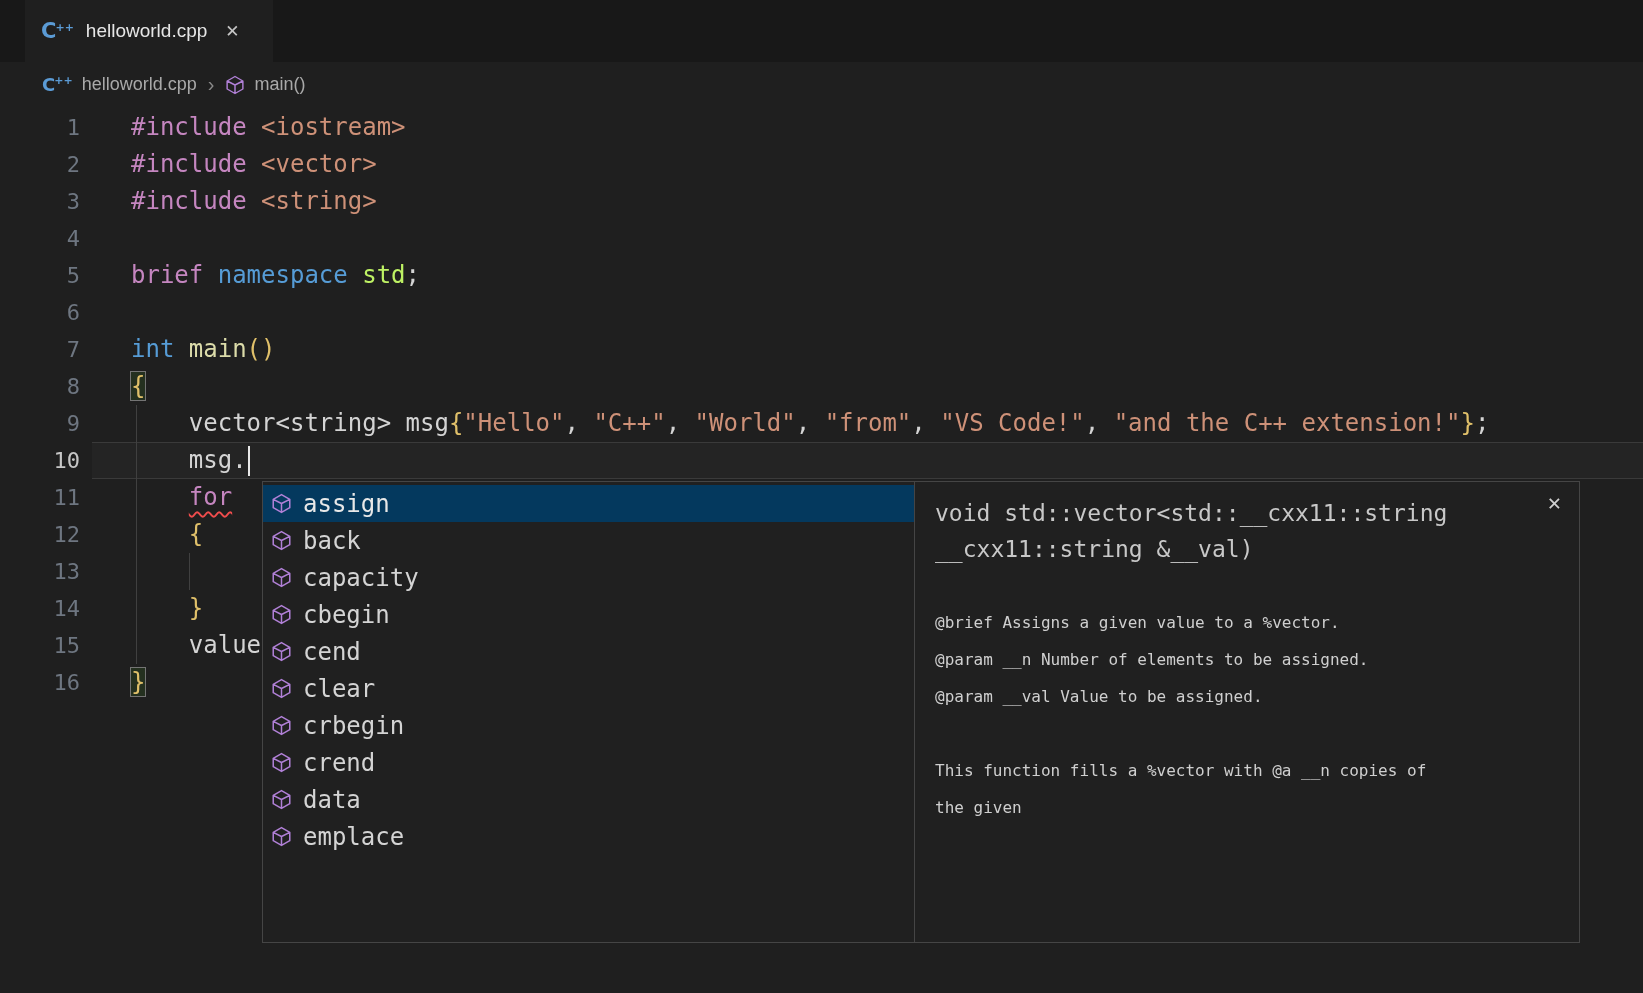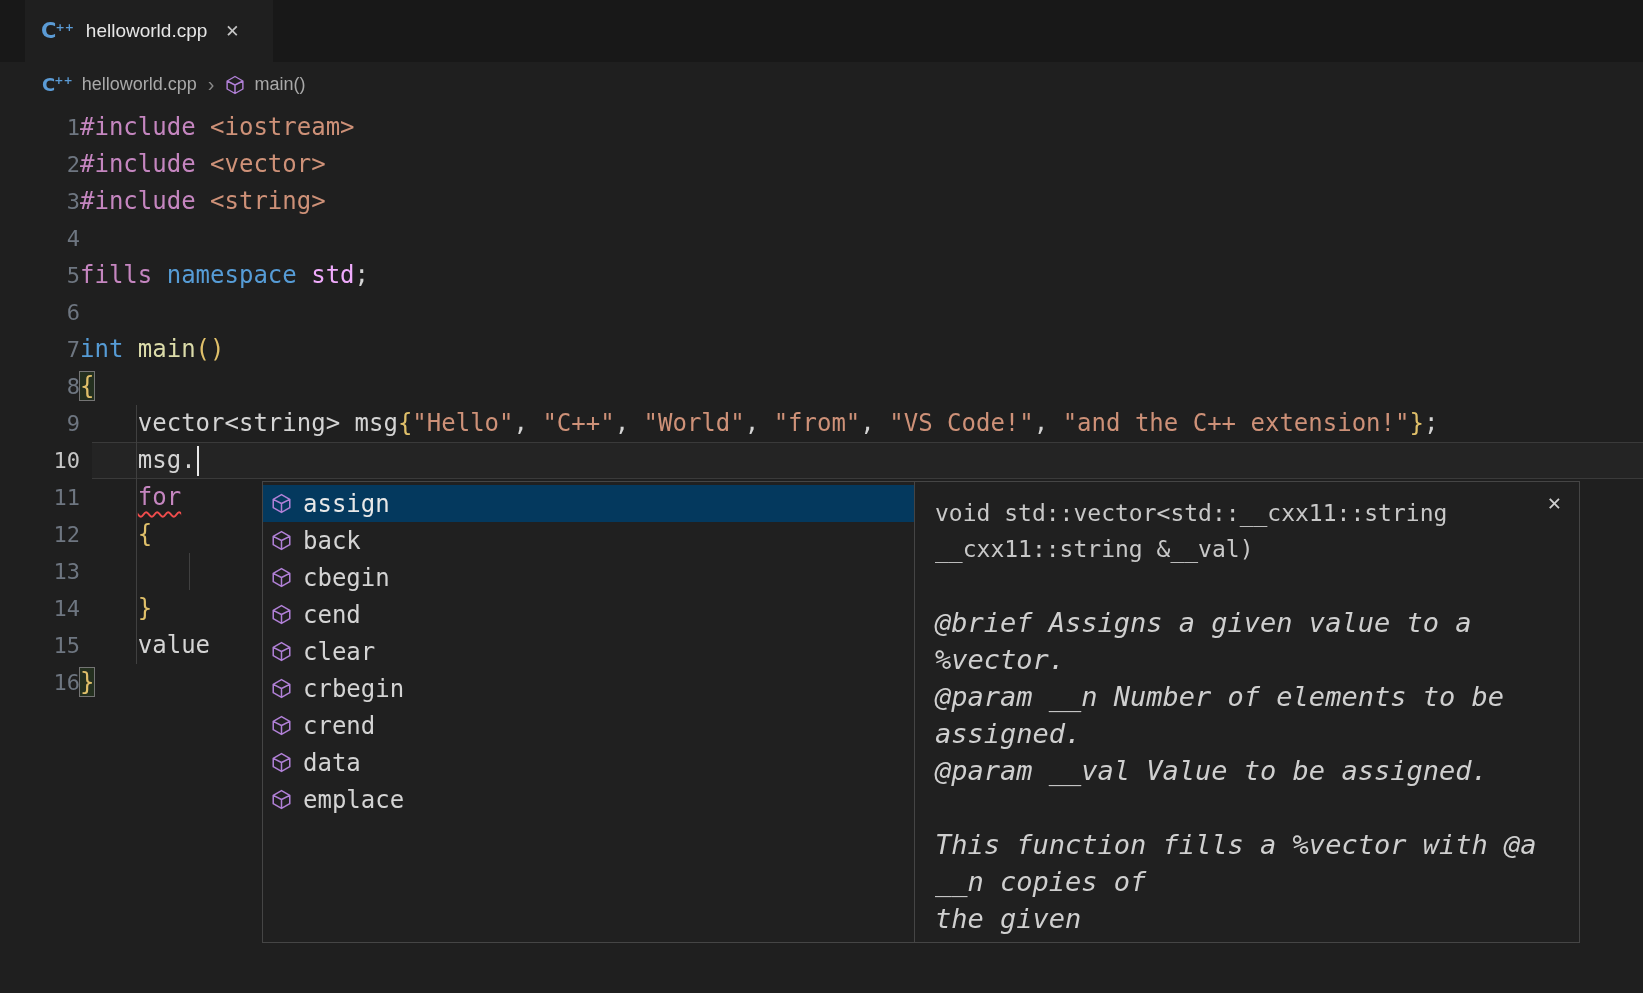--- a/index.html
+++ b/index.html
@@ -22,26 +22,26 @@
   .bc-sep { color:#8a8a8a; font-size:20px; margin:0 2px; }
   .cubeicon { display:inline-flex; }
 
   
   .editor { position:relative; height:886px; background:#1f1f1f;
             font-family:"DejaVu Sans Mono", monospace; font-size:24px; }
   .rows { position:absolute; top:2px; left:0; right:0; z-index:1; }
   .row { display:flex; height:37px; line-height:37px; }
   .ln { width:80px; flex:none; text-align:right; color:#6e7681; font-size:22px; }
   .ln.active { color:#c6c6c6; }
-  .code { white-space:pre; color:#d4d4d4; }
+  .code { margin-left:51px; white-space:pre; color:#d4d4d4; }
 
   .tk-kw   { color:#C586C0; }
   .tk-str  { color:#CE9178; }
   .tk-kb   { color:#569CD6;text-align:right; }
-  .tk-type { color:#f0abfc; }
+  .tk-type { color:#bef264; }
   .tk-fn   { color:#DCDCAA; }
   .tk-pl   { color:#d4d4d4; }
   .tk-br   { color:#E0C06A; }
   .err { text-decoration:underline wavy #f14c4c 2px; text-underline-offset:6px;
          text-decoration-skip-ink:none; }
   .match { outline:1px solid #747474; background:#24301f; }
   .cursor { display:inline-block; width:2px; height:30px; background:#e8e8e8;
             vertical-align:middle; margin-left:1px; }
 
   .cur-line { position:absolute; left:92px; right:0; top:335px; height:37px;
@@ -57,21 +57,21 @@
   .slist { width:652px; flex:none; border-right:1px solid #454545; padding-top:3px; overflow:hidden; }
   .sitem { height:37px; display:flex; align-items:center; gap:11px; padding-left:8px;
            color:#d4d4d4; font-size:24px; font-family:"DejaVu Sans Mono", monospace; }
   .sitem.sel { background:#04395E; color:#e8e8e8; }
   .sitem svg { flex:none; }
 
   .sdocs { flex:1; position:relative; padding:13px 20px; color:#cccccc; overflow:hidden; }
   .sig div { font-family:"DejaVu Sans Mono", monospace; font-size:23px; line-height:36px;
              white-space:pre; color:#c8c8c8; }
   .ovl { font-family:"DejaVu Sans Mono", monospace; font-size:23px; margin-top:37px; color:#c8c8c8; }
-  .prose { font-size:27px; line-height:37px; margin-top:37px; color:#cfcfcf;font-style:italic; }
+  .prose { font-size:16px; line-height:37px; margin-top:37px; color:#cfcfcf; }
   .prose div { min-height:37px; }
   .docclose { position:absolute; top:8px; right:18px; font-size:22px; color:#cfcfcf; cursor:default; }
 </style>
 </head>
 <body>
 
 <div class="tabbar">
   <div class="tab">
     <span class="cppico">C<i>++</i></span>
     <span>helloworld.cpp</span>
@@ -107,21 +107,21 @@
       <div class="row">
         <div class="ln">3</div>
         <div class="code"><span class="tk-kw">#include</span><span class="tk-pl"> </span><span class="tk-str">&lt;string&gt;</span></div>
       </div>
       <div class="row">
         <div class="ln">4</div>
         <div class="code"></div>
       </div>
       <div class="row">
         <div class="ln">5</div>
-        <div class="code"><span class="tk-kw">fills</span><span class="tk-pl"> </span><span class="tk-kb">namespace</span><span class="tk-pl"> </span><span class="tk-type">std</span><span class="tk-pl">;</span></div>
+        <div class="code"><span class="tk-kw">brief</span><span class="tk-pl"> </span><span class="tk-kb">namespace</span><span class="tk-pl"> </span><span class="tk-type">std</span><span class="tk-pl">;</span></div>
       </div>
       <div class="row">
         <div class="ln">6</div>
         <div class="code"></div>
       </div>
       <div class="row">
         <div class="ln">7</div>
         <div class="code"><span class="tk-kb">int</span><span class="tk-pl"> </span><span class="tk-fn">main</span><span class="tk-br">()</span></div>
       </div>
       <div class="row">
@@ -172,20 +172,28 @@
           </span>
           <span>assign</span>
         </div>
         <div class="sitem">
           <span style="display: inline-flex;">
             <svg width="21" height="21" viewBox="0 0 16 16">
               <path fill="none" stroke="#B180D7" stroke-width="1.15" stroke-linejoin="round" d="M8 1.2 L14.3 4.8 L14.3 11.2 L8 14.8 L1.7 11.2 L1.7 4.8 Z M8 8 L14.3 4.8 M8 8 L1.7 4.8 M8 8 L8 14.8"></path>
             </svg>
           </span>
           <span>back</span>
+        </div>
+        <div class="sitem">
+          <span style="display: inline-flex;">
+            <svg width="21" height="21" viewBox="0 0 16 16">
+              <path fill="none" stroke="#B180D7" stroke-width="1.15" stroke-linejoin="round" d="M8 1.2 L14.3 4.8 L14.3 11.2 L8 14.8 L1.7 11.2 L1.7 4.8 Z M8 8 L14.3 4.8 M8 8 L1.7 4.8 M8 8 L8 14.8"></path>
+            </svg>
+          </span>
+          <span>capacity</span>
         </div>
         <div class="sitem">
           <span style="display: inline-flex;">
             <svg width="21" height="21" viewBox="0 0 16 16">
               <path fill="none" stroke="#B180D7" stroke-width="1.15" stroke-linejoin="round" d="M8 1.2 L14.3 4.8 L14.3 11.2 L8 14.8 L1.7 11.2 L1.7 4.8 Z M8 8 L14.3 4.8 M8 8 L1.7 4.8 M8 8 L8 14.8"></path>
             </svg>
           </span>
           <span>cbegin</span>
         </div>
         <div class="sitem">

